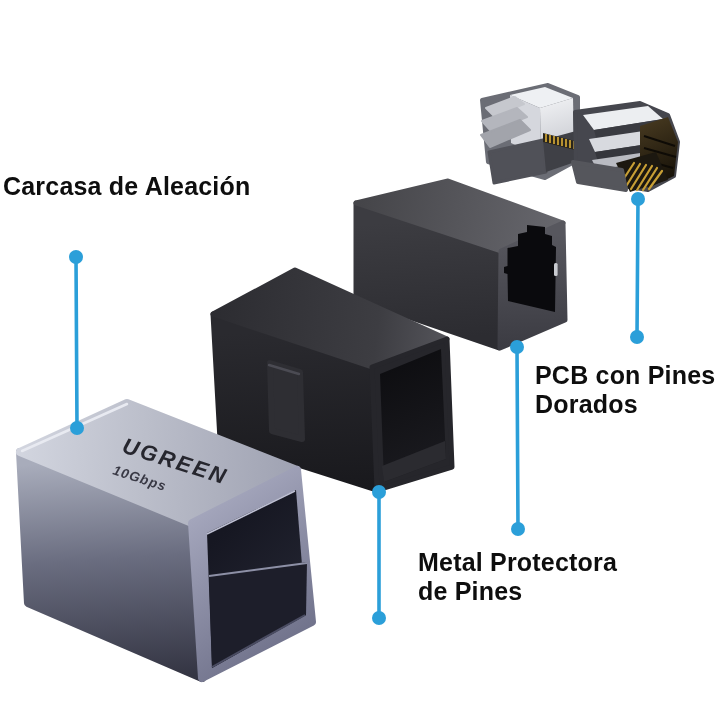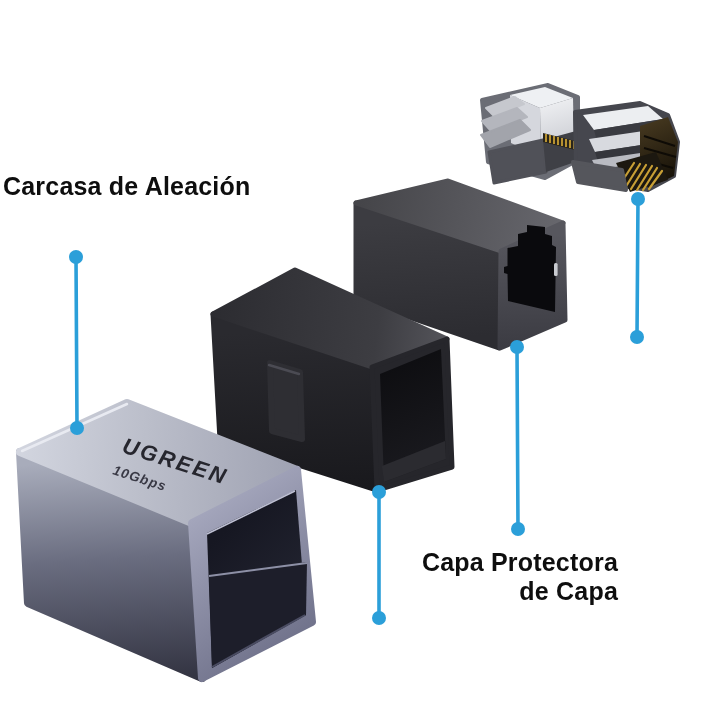--- a/index.html
+++ b/index.html
@@ -4,21 +4,21 @@
 <style>
   :root { --accent:#2B9FD9; --label:#0E0E0E; }
   html,body { margin:0; padding:0; background:#fff; }
   .stage {
     position:relative; width:720px; height:720px; background:#fff;
     overflow:hidden; font-family:"Liberation Sans", sans-serif;
   }
   .scene { position:absolute; left:0; top:0; }
   .callout {
     position:absolute; font-weight:bold; font-size:25px; line-height:29px;
-    color:var(--label); text-align:right; letter-spacing:.2px;
+    color:var(--label); text-align:left; letter-spacing:.2px;
     white-space:nowrap;
   }
   .callout span { display:block; }
   .accent-fill  { fill:var(--accent); }
   .accent-line  { stroke:var(--accent); stroke-width:3.6; stroke-linecap:round; }
 </style>
 </head>
 <body>
 
 <div class="stage">
@@ -192,20 +192,24 @@
         <circle class="accent-fill" cx="379" cy="492" r="7"></circle>
         <circle class="accent-fill" cx="379" cy="618" r="7"></circle>
       </g>
     </g>
   </svg>
 
   <div class="callout" style="left:3px; top:172px; width:242px;">
     <span>Carcasa de Aleación</span>
   </div>
 
+  <div class="callout" style="left:535px; top:361px; width:185px;">
+    <span>PCB con Pines</span>
+    <span>Dorados</span>
+  </div>
 
   <div class="callout" style="left:418px; top:548px; width:200px;">
-    <span>Capa Protectora</span>
-    <span>de Capa</span>
+    <span>Metal Protectora</span>
+    <span>de Pines</span>
   </div>
 
 
 </div>
 
 </body></html>

